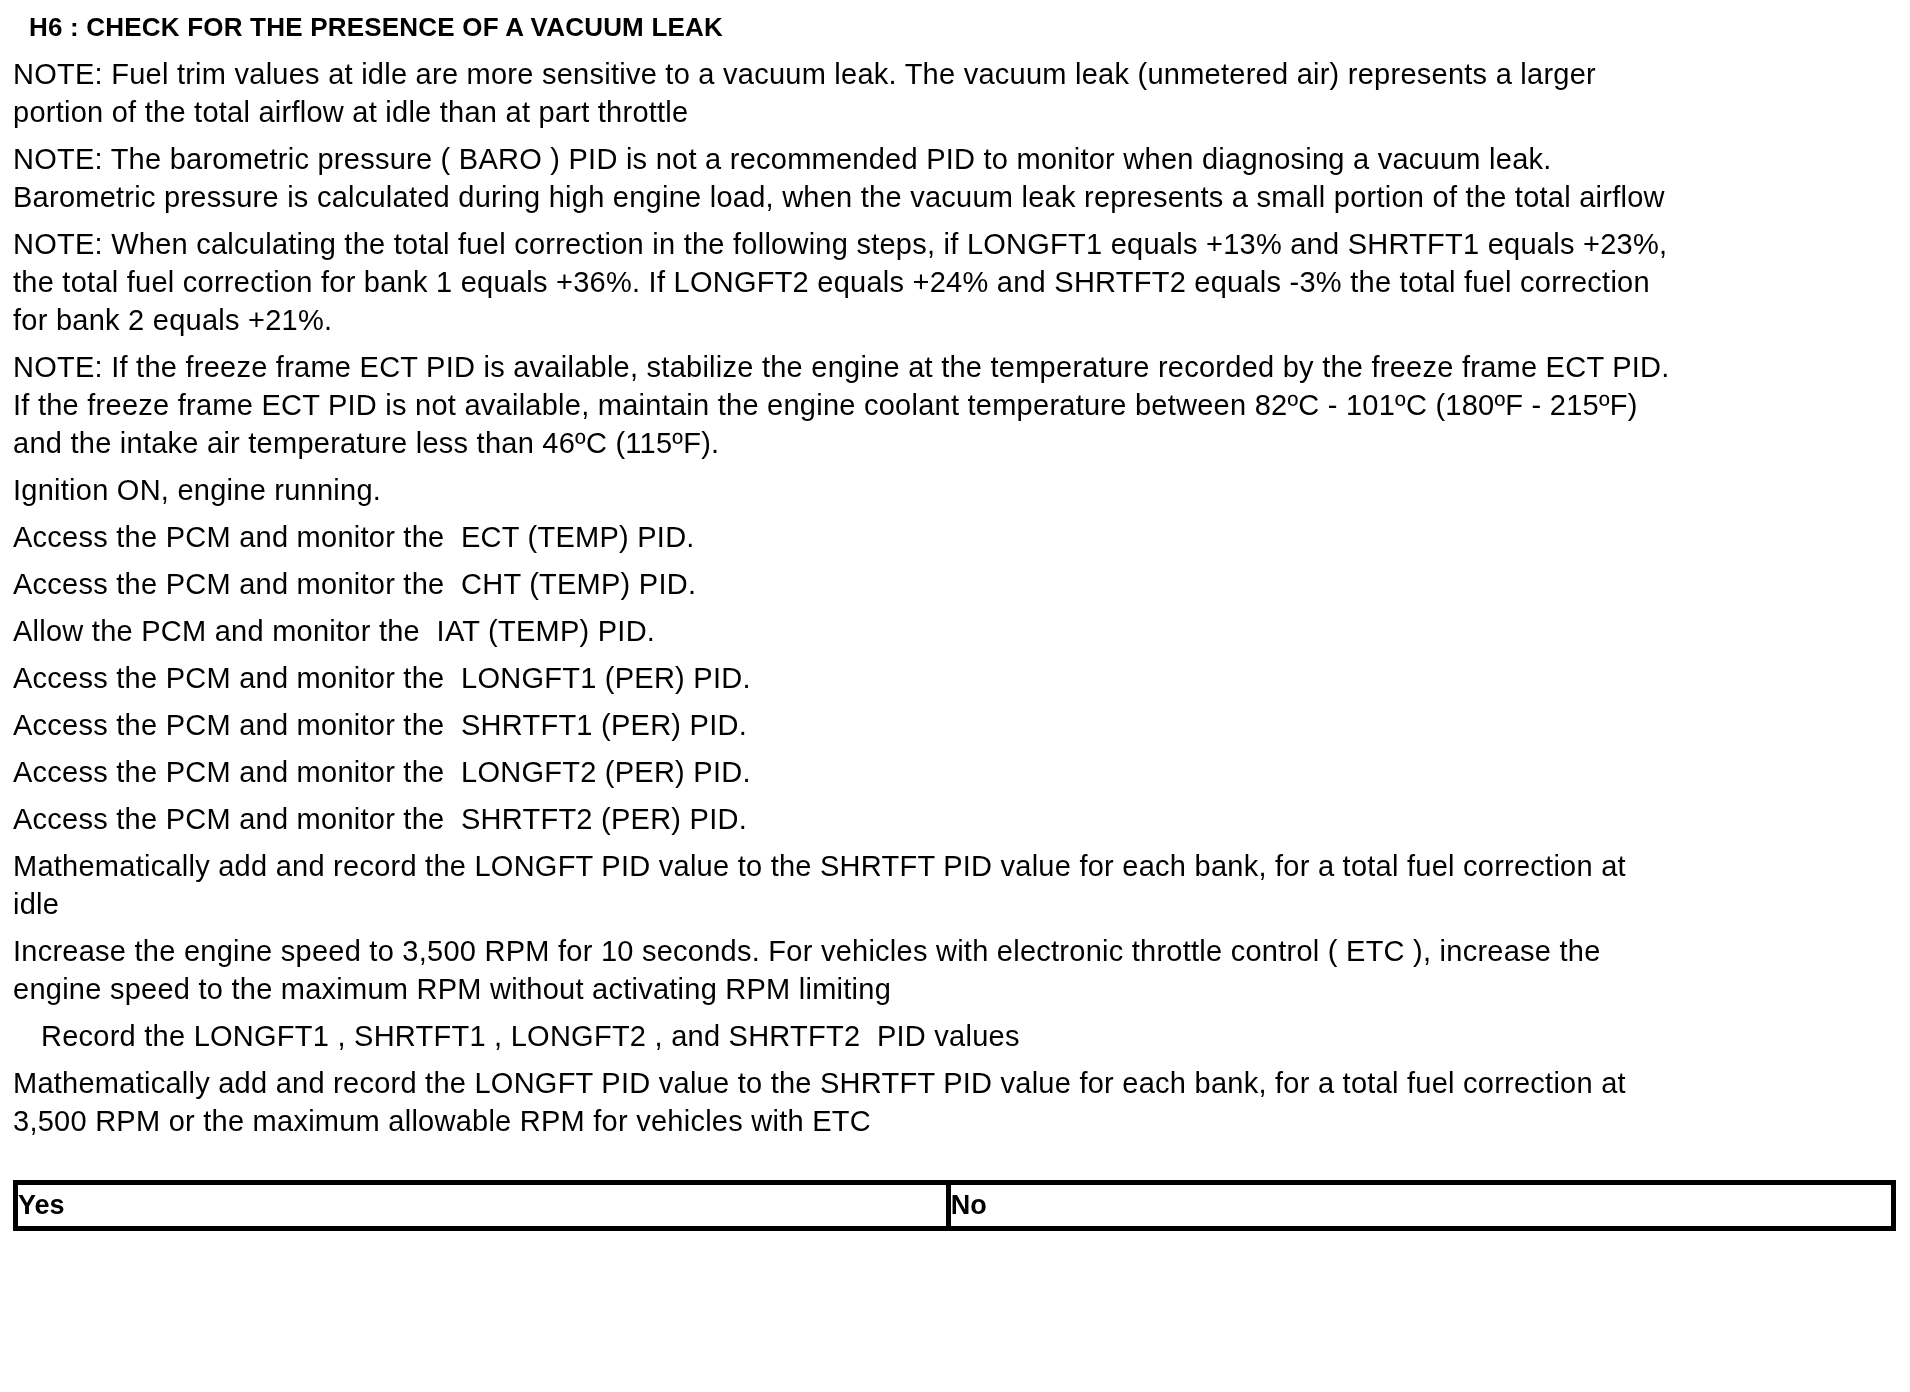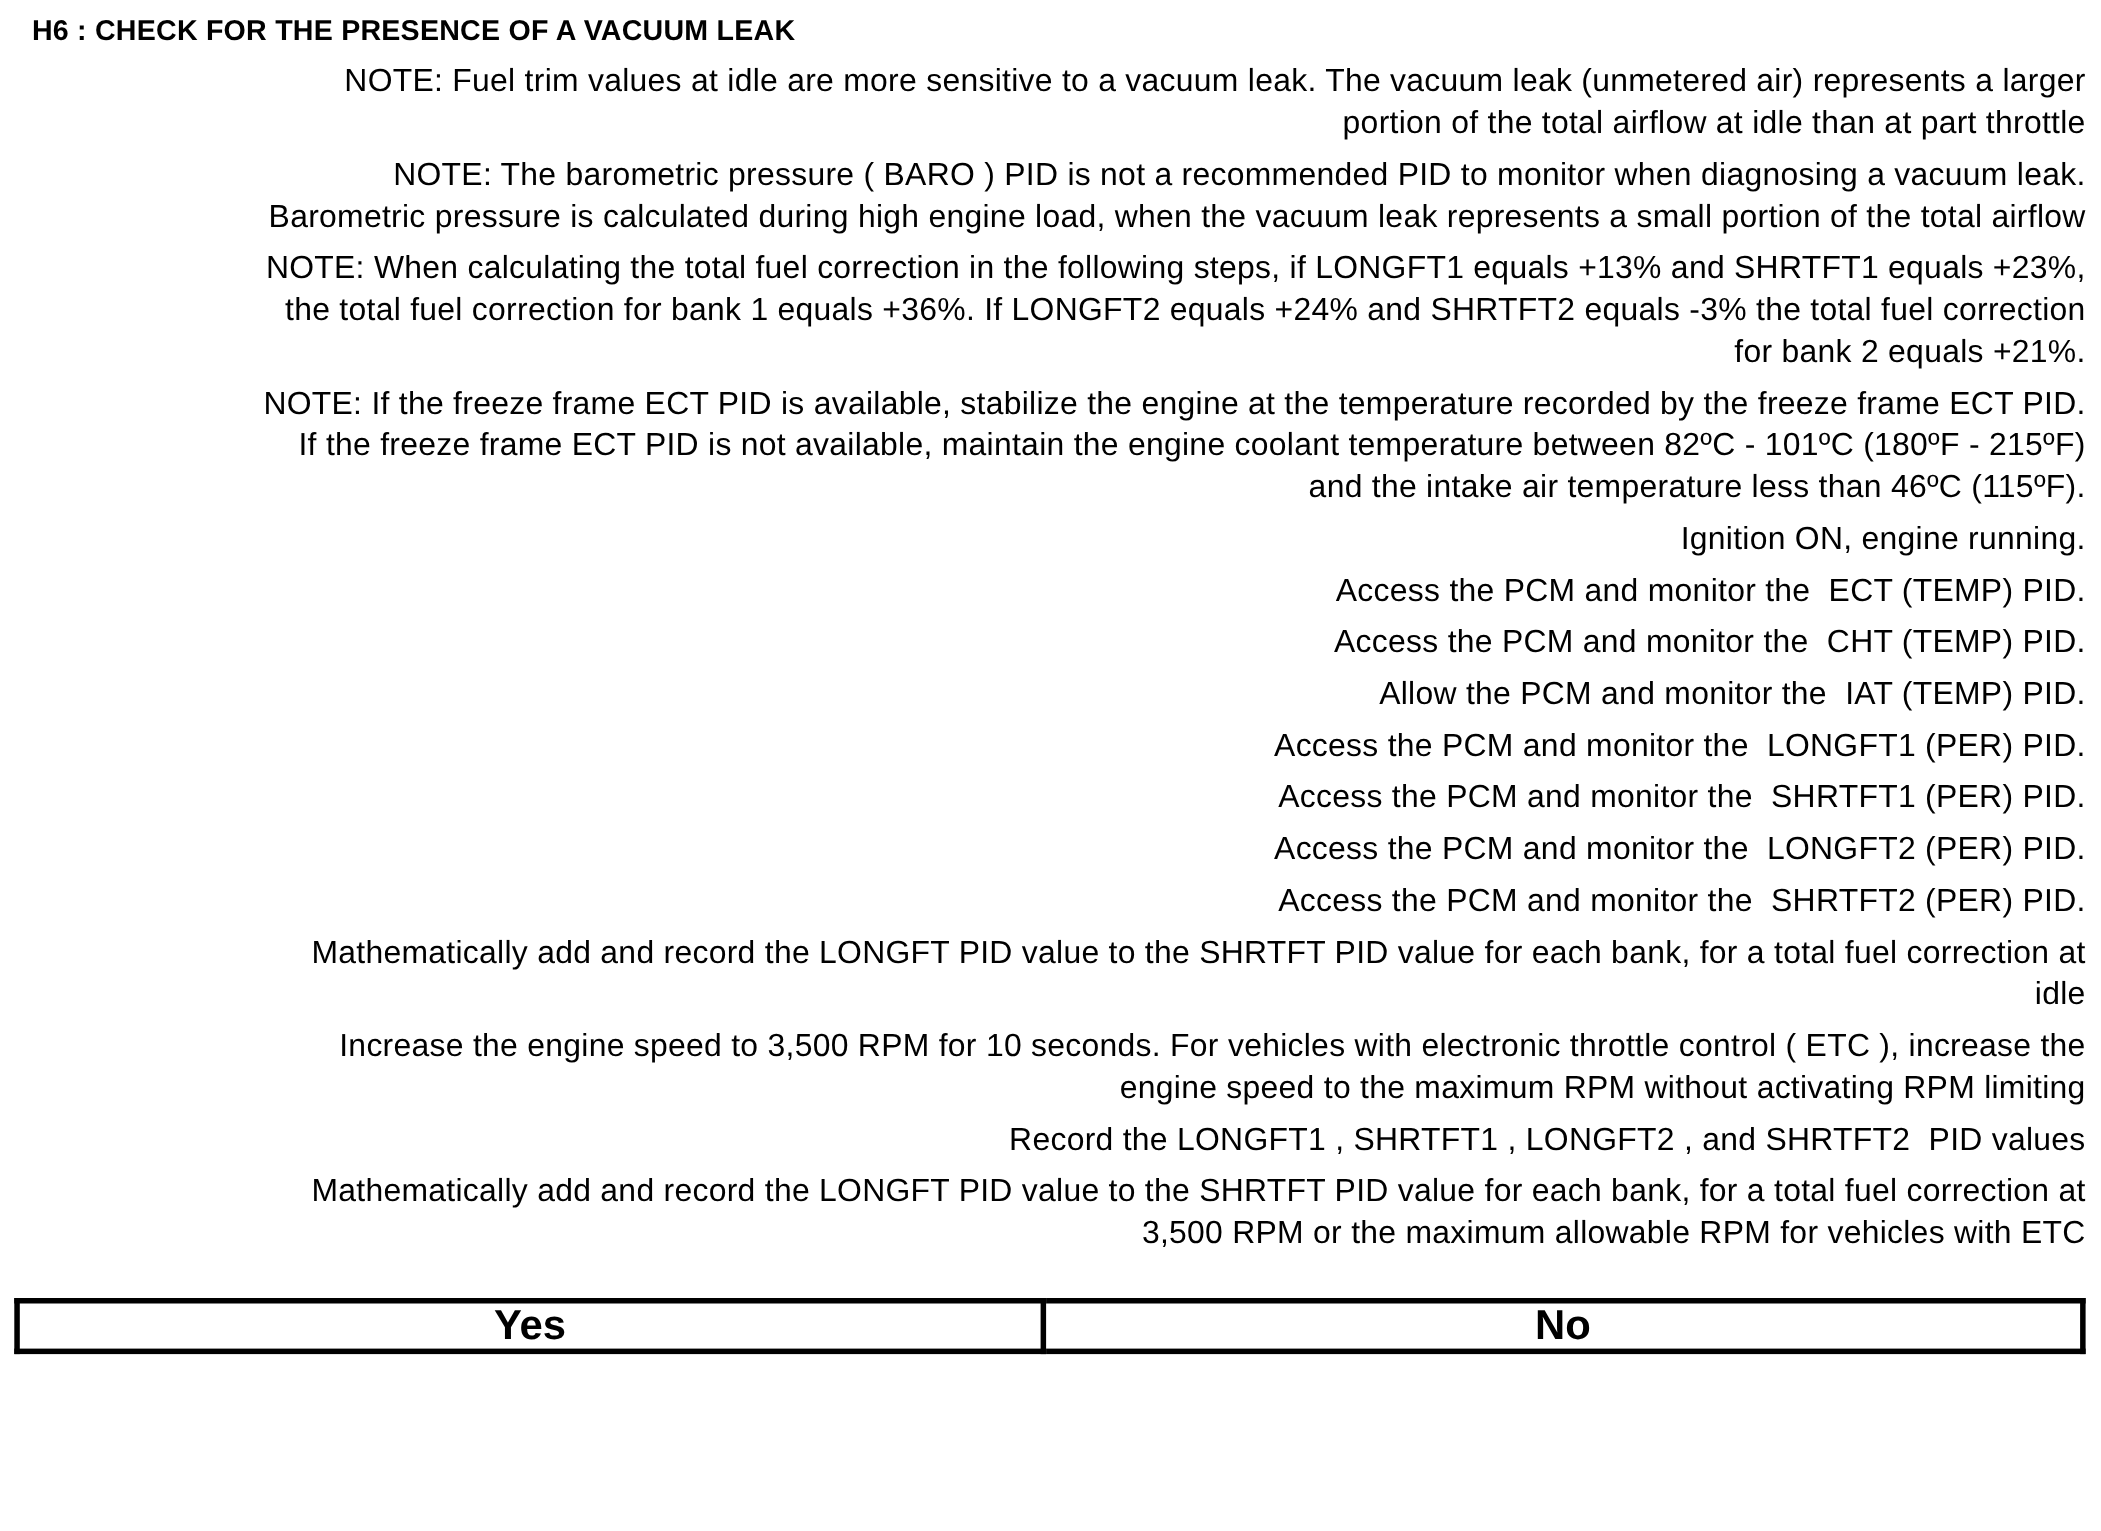--- a/index.html
+++ b/index.html
@@ -23,40 +23,39 @@
     margin: 0 0 11px 16px;
     letter-spacing: 0.2px;
     white-space: pre-wrap;
   }
   .para {
     font-size: 29px;
     line-height: 38px;
     margin: 0 0 9px 0;
     letter-spacing: 0.25px;
     white-space: pre-wrap;
-    text-align: right;
   }
   .para.question {
     font-weight: bold;
   }
   .para.indent {
     padding-left: 28px;
   }
   .answer-table {
     width: 1883px;
     margin-top: 40px;
     border-collapse: collapse;
     table-layout: fixed;
   }
   .answer-table td {
     border: 5px solid #000000;
-    font-size: 38px;
+    font-size: 27px;
     font-weight: bold;
     line-height: 38px;
-    text-align: center;
+    text-align: left;
     vertical-align: middle;
     padding: 1px 0 2px 0;
     cursor: pointer;
   }
   .answer-table td.yes-cell { width: 49.4%; }
 </style>
 </head>
 <body>
 
 <h1 class="doc-heading">H6 : CHECK FOR THE PRESENCE OF A VACUUM LEAK</h1>

